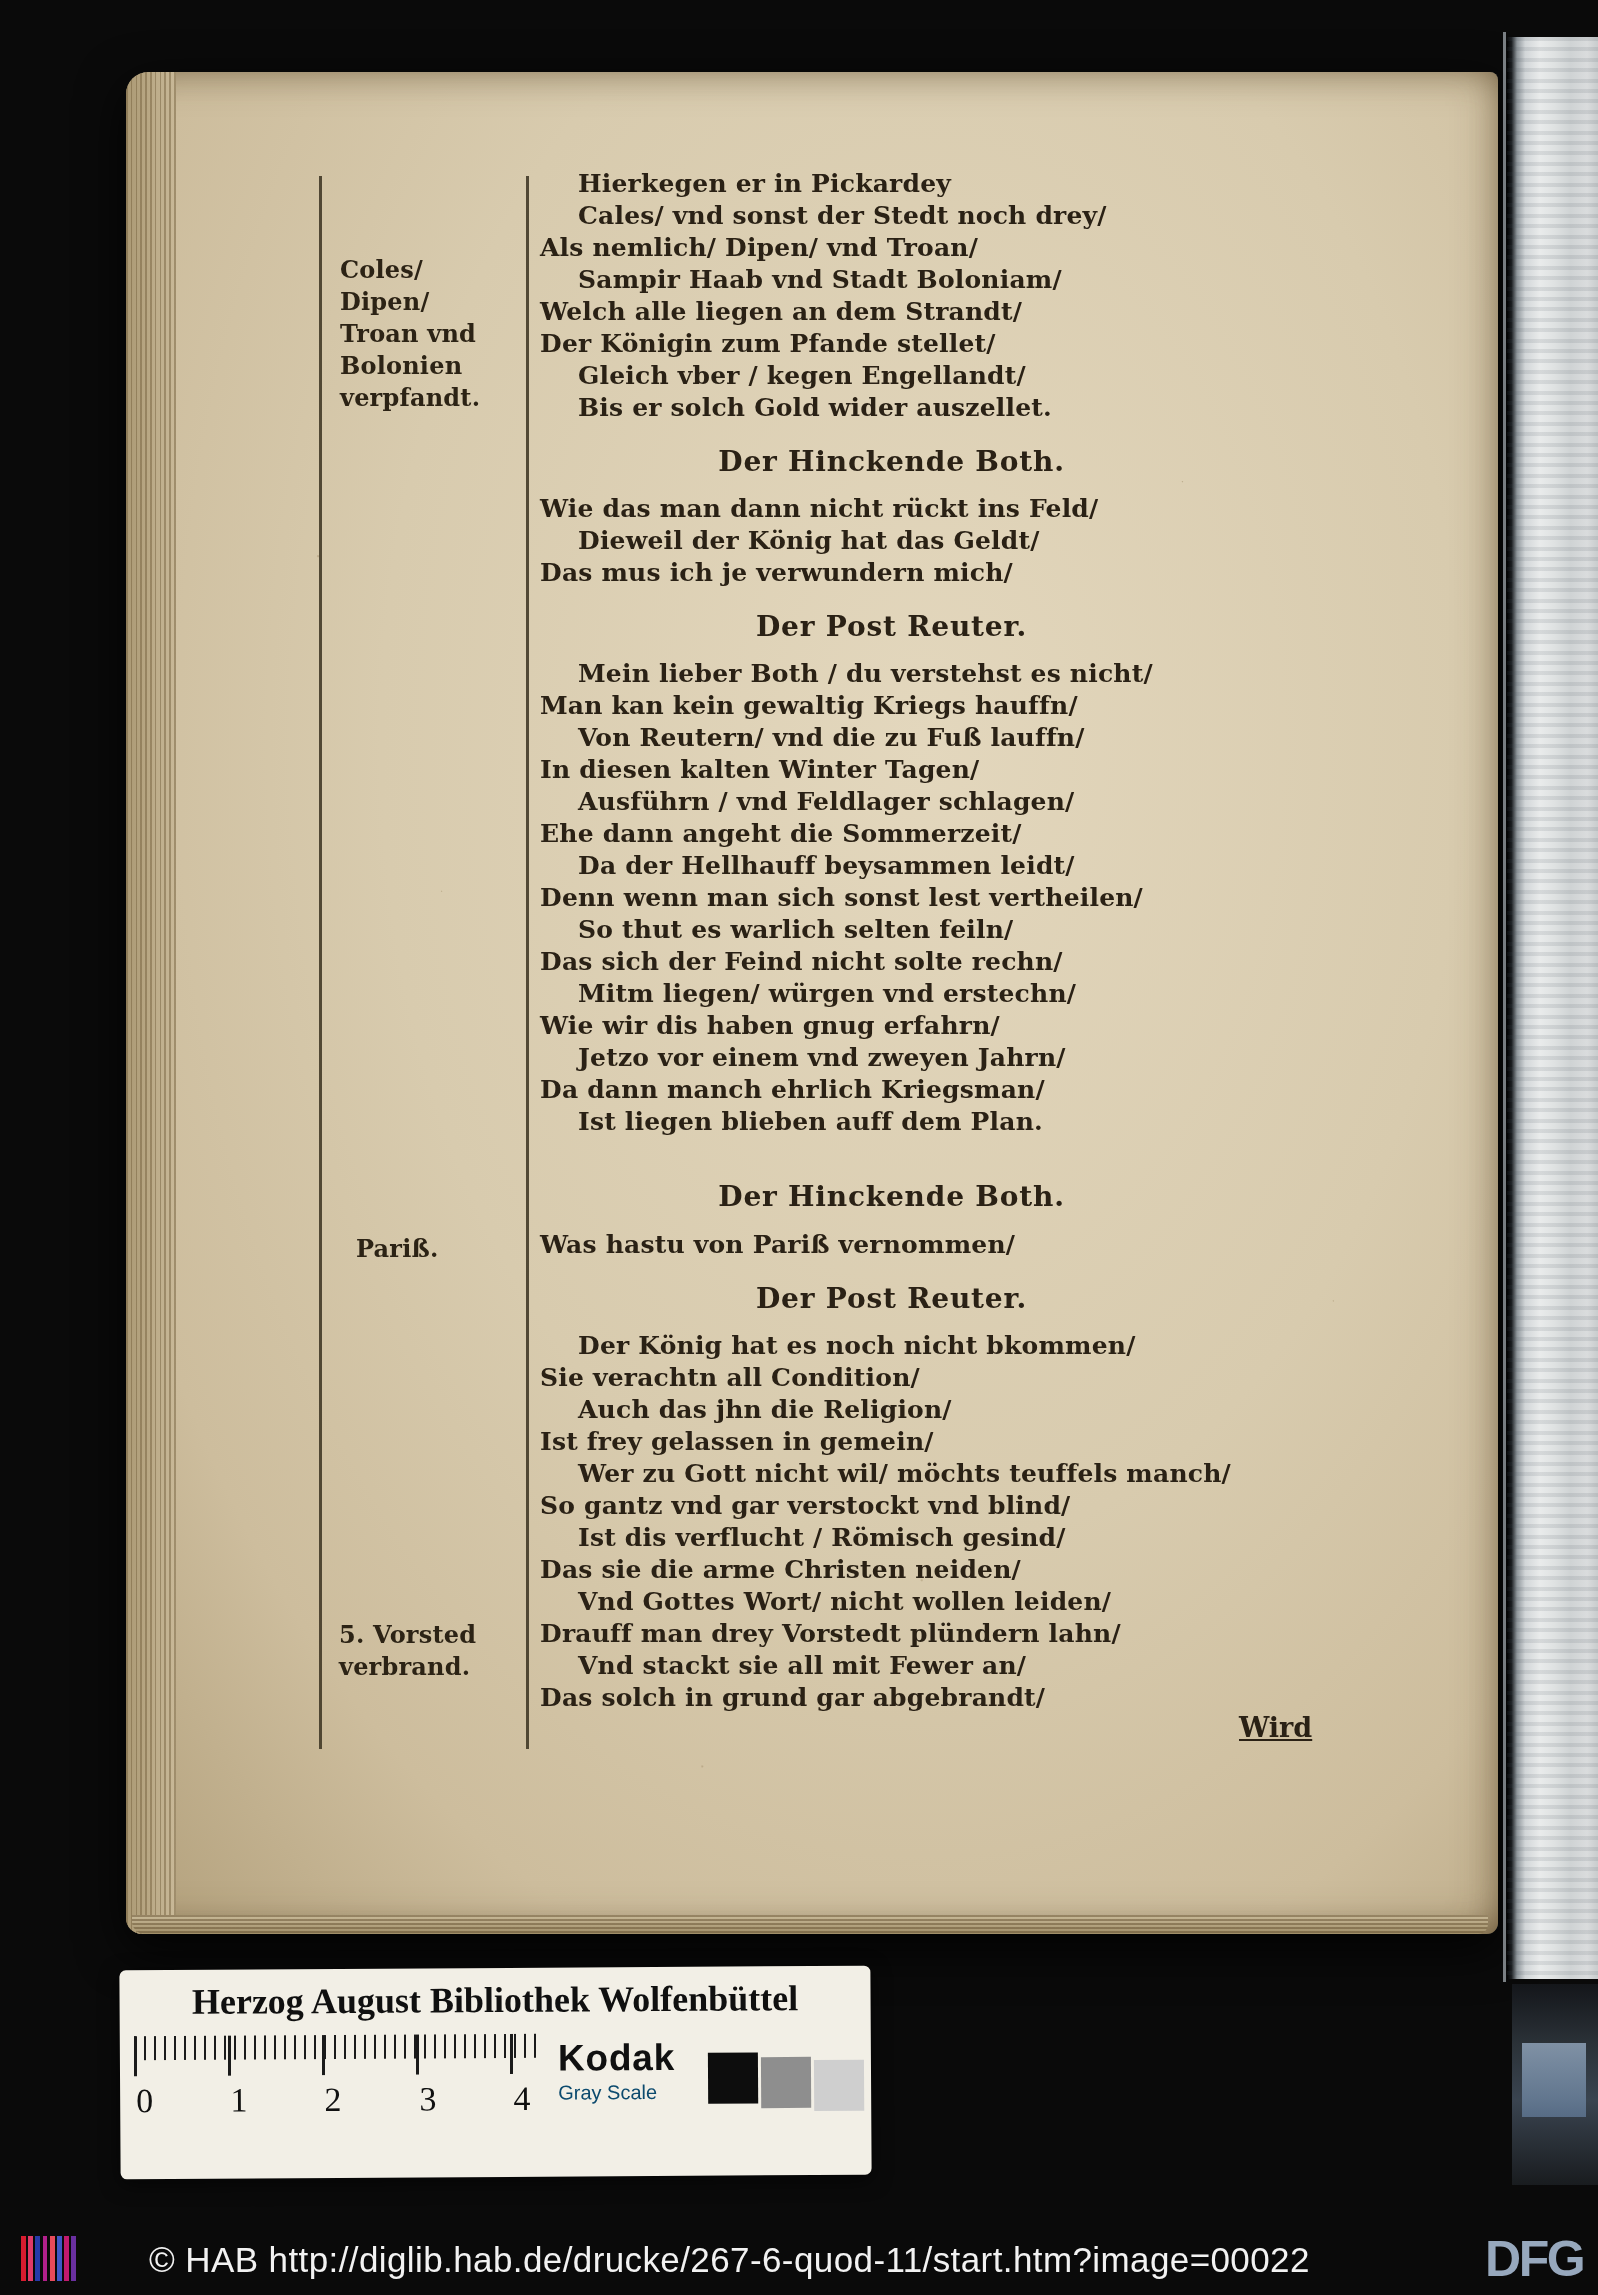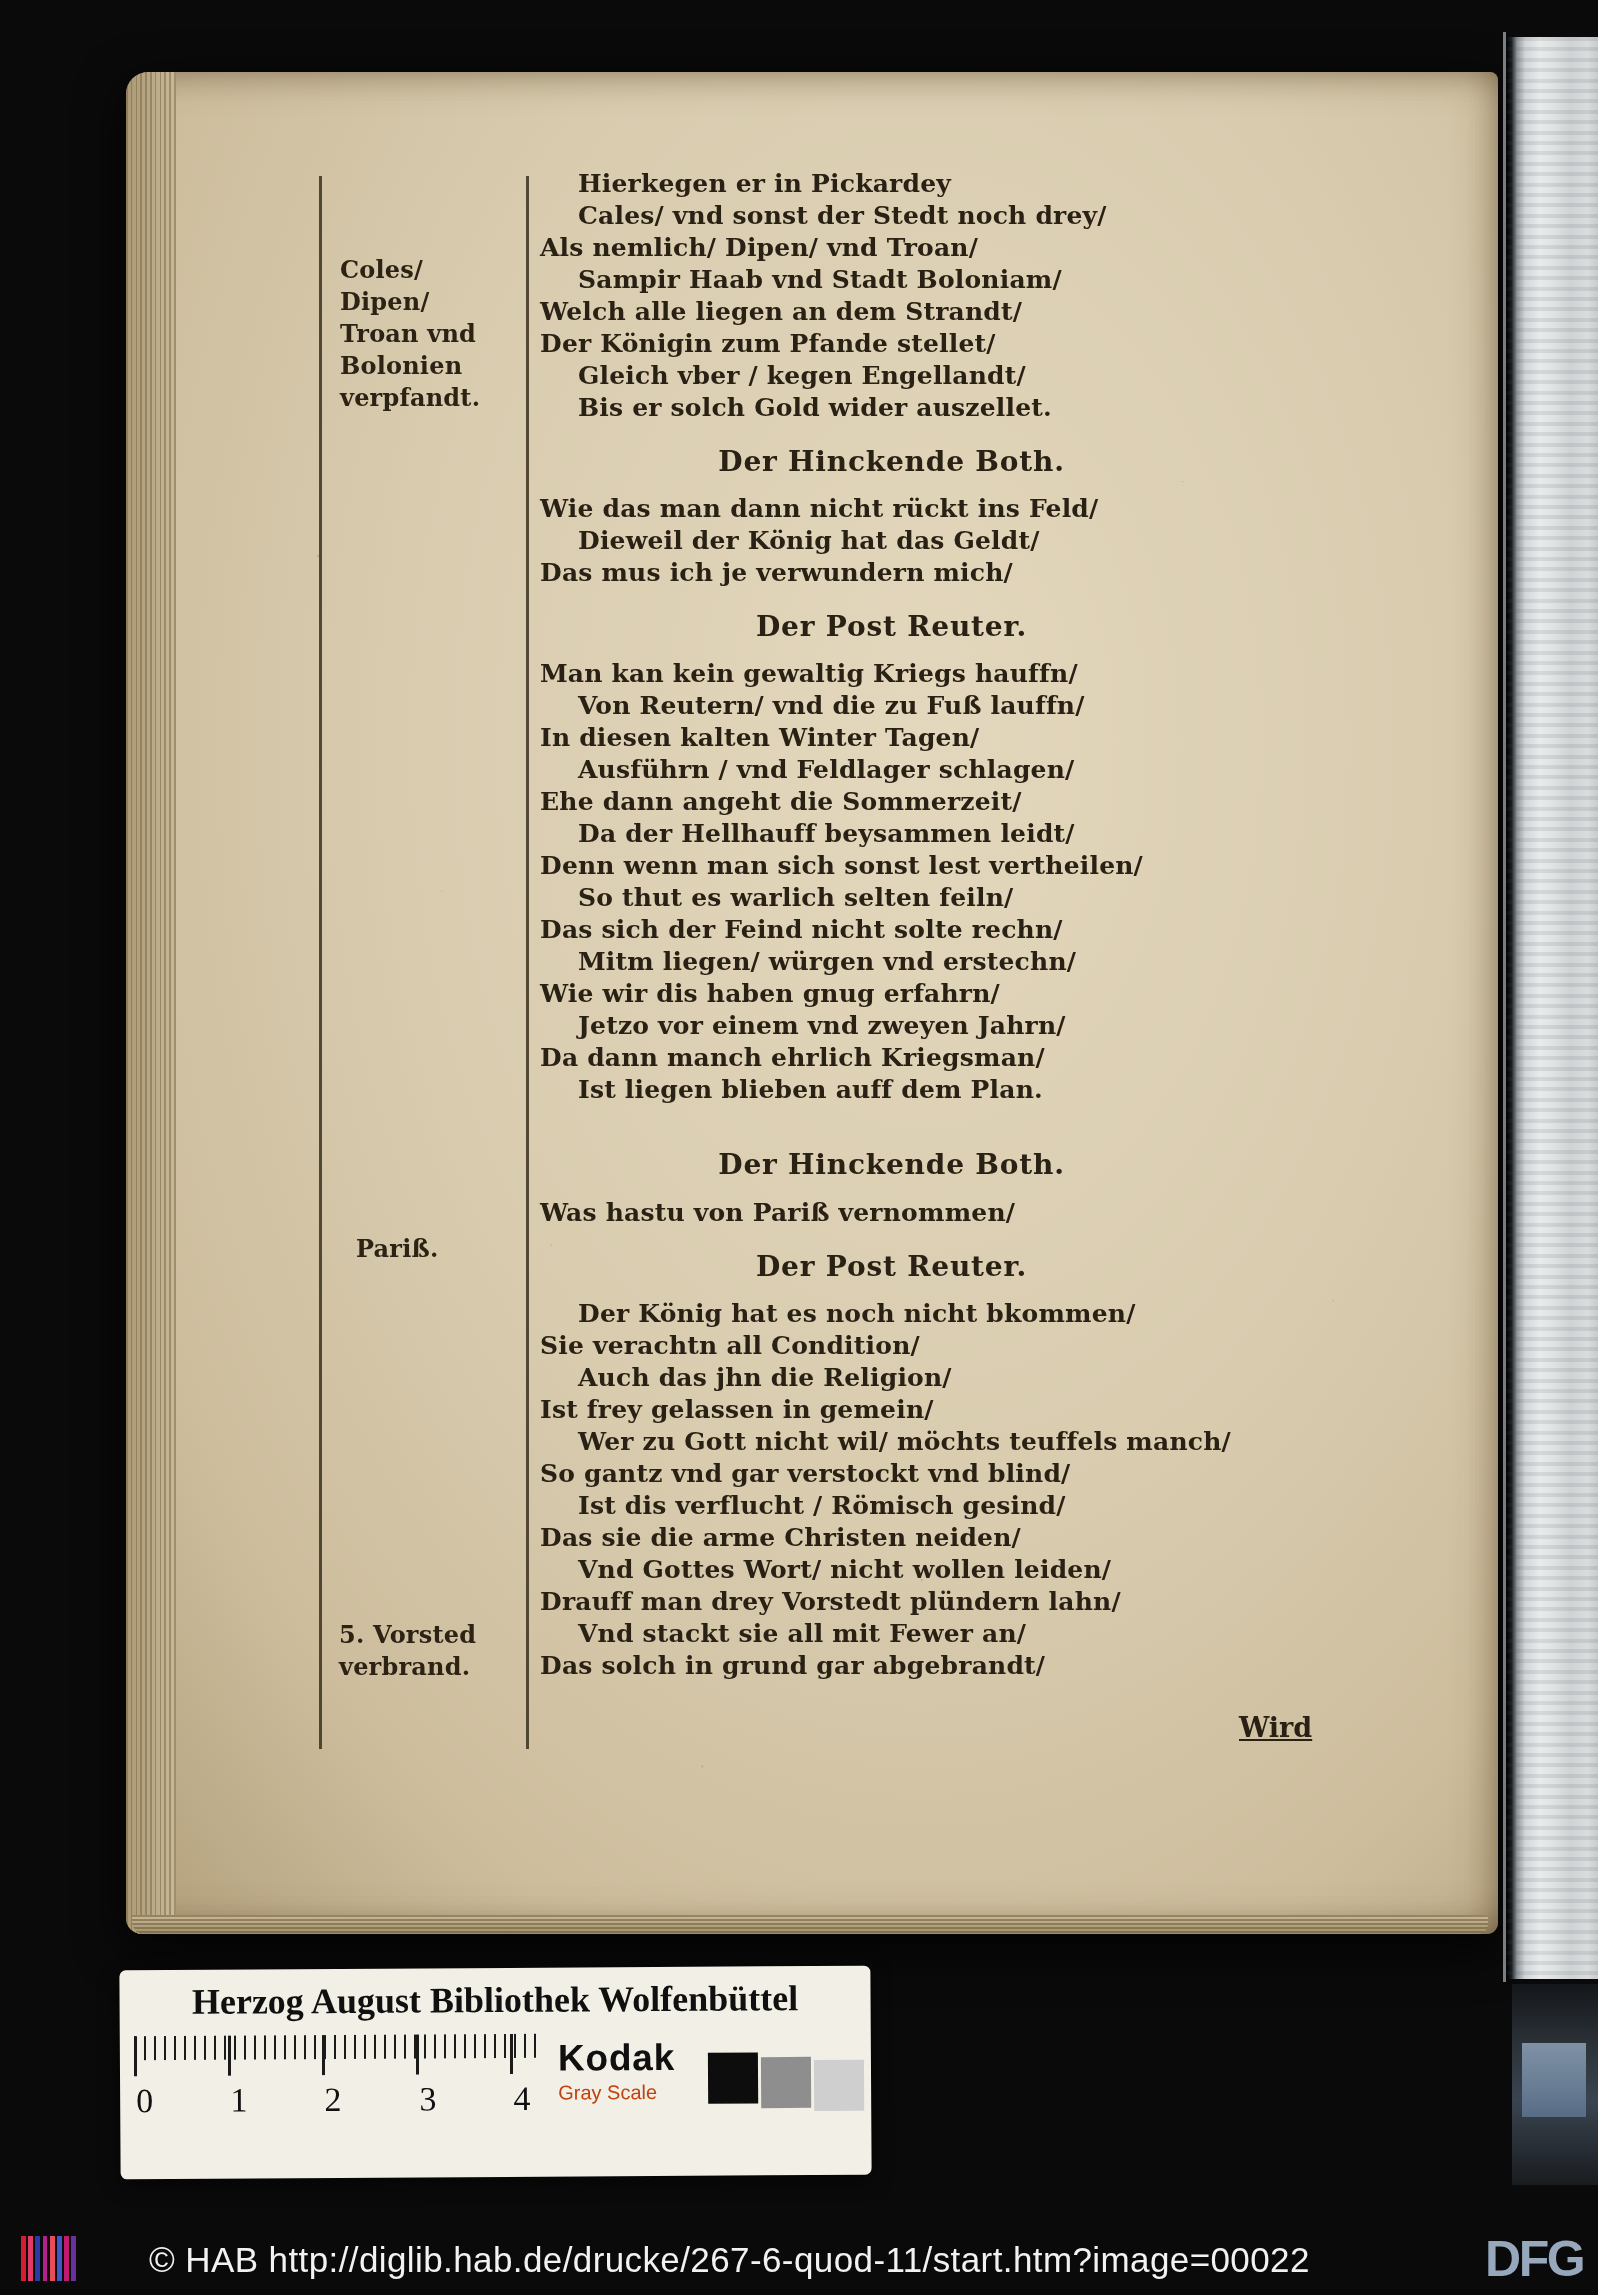--- a/index.html
+++ b/index.html
@@ -170,21 +170,21 @@
     font-family: "Liberation Sans", sans-serif;
   }
   .kodak-word {
     font-size: 37px;
     font-weight: 700;
     letter-spacing: 0.8px;
   }
   .gray-scale-label {
     font-size: 20px;
     margin-top: 1.6px;
-    color: #c2410c;
+    color: #0c4a6e;
   }
   .patches {
     position: absolute;
     left: 588px; top: 86px;
     display: flex;
     gap: 3.2px;
   }
   .patch { width: 50px; height: 51px; }
   .patch:nth-child(2) { transform: translateY(4.8px); }
   .patch:nth-child(3) { transform: translateY(8px); }
@@ -280,20 +280,21 @@
         <div class="line ind">Sampir Haab vnd Stadt Boloniam/</div>
         <div class="line">Welch alle liegen an dem Strandt/</div>
         <div class="line">Der Königin zum Pfande stellet/</div>
         <div class="line ind">Gleich vber / kegen Engellandt/</div>
         <div class="line ind">Bis er solch Gold wider auszellet.</div>
         <div class="heading">Der Hinckende Both.</div>
         <div class="line">Wie das man dann nicht rückt ins Feld/</div>
         <div class="line ind">Dieweil der König hat das Geldt/</div>
         <div class="line">Das mus ich je verwundern mich/</div>
         <div class="heading">Der Post Reuter.</div>
+        <div class="line ind">Mein lieber Both / du verstehst es nicht/</div>
         <div class="line">Man kan kein gewaltig Kriegs hauffn/</div>
         <div class="line ind">Von Reutern/ vnd die zu Fuß lauffn/</div>
         <div class="line">In diesen kalten Winter Tagen/</div>
         <div class="line ind">Ausführn / vnd Feldlager schlagen/</div>
         <div class="line">Ehe dann angeht die Sommerzeit/</div>
         <div class="line ind">Da der Hellhauff beysammen leidt/</div>
         <div class="line">Denn wenn man sich sonst lest vertheilen/</div>
         <div class="line ind">So thut es warlich selten feiln/</div>
         <div class="line">Das sich der Feind nicht solte rechn/</div>
         <div class="line ind">Mitm liegen/ würgen vnd erstechn/</div>

